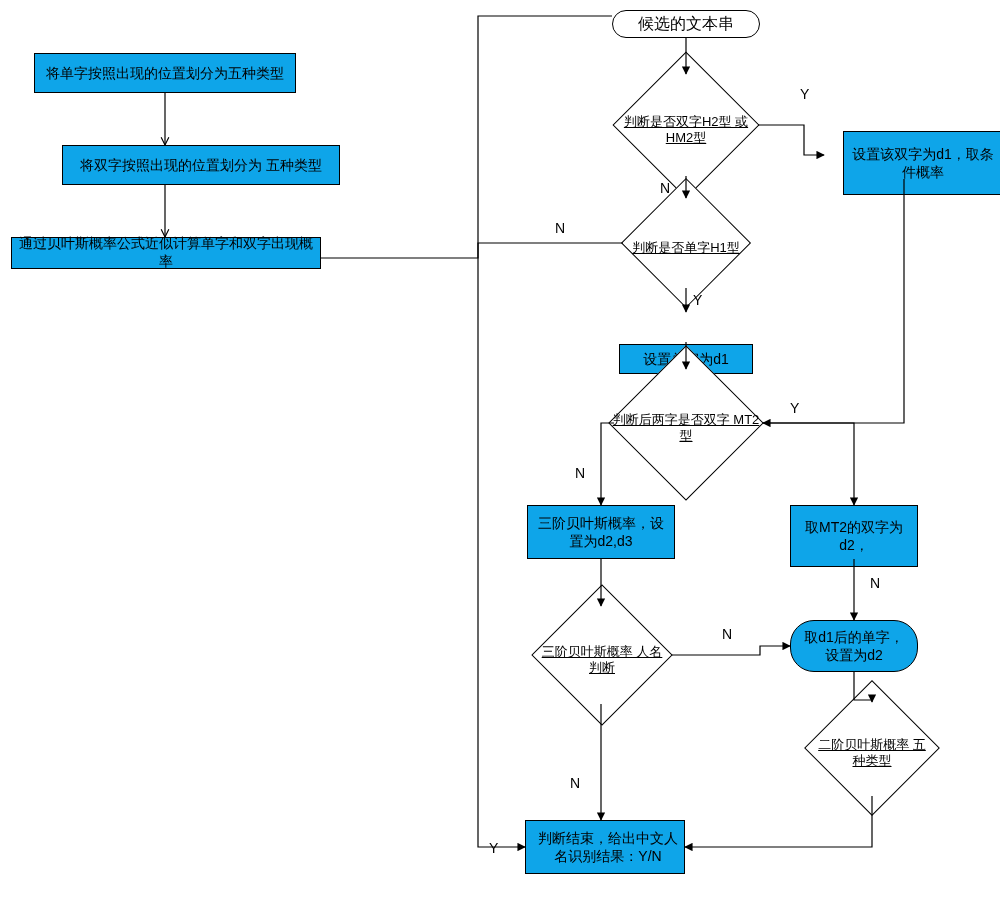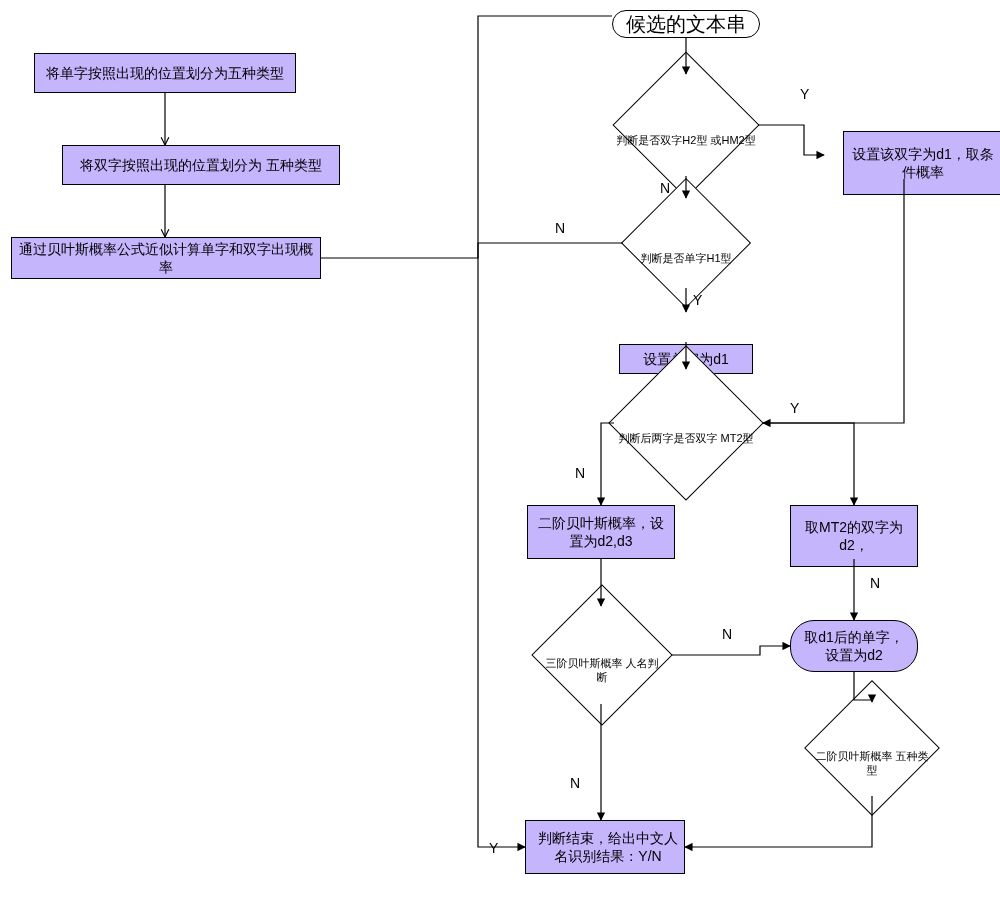--- a/index.html
+++ b/index.html
@@ -8,21 +8,21 @@
     height: 902px;
     background: #fff;
     font-family: "SimSun", "Microsoft YaHei", sans-serif;
     font-size: 14px;
     color: #000;
     position: relative;
   }
   .box {
     position: absolute;
     border: 1px solid #000;
-    background: #c4b5fd;
+    background: #0ea5e9;
     display: flex;
     align-items: center;
     justify-content: center;
     text-align: center;
     padding: 4px 6px;
     line-height: 1.3;
   }
   .diamond-wrap {
     position: absolute;
   }
@@ -30,42 +30,43 @@
     width: 100%;
     height: 100%;
     border: 1px solid #000;
     background: #fff;
     transform: rotate(45deg);
     position: absolute;
     top: 0; left: 0;
   }
   .diamond-text {
     position: absolute;
-    top: 16px; left: 0;
+    top: 5px; left: 0;
     width: 100%;
     height: 100%;
     display: flex;
     align-items: center;
     justify-content: center;
     text-align: center;
     line-height: 1.25;
-    font-size: 11px;
+    font-size: 13px;
     padding: 0 6px;
+    text-decoration: underline;
   }
   .terminator {
     position: absolute;
     border: 1px solid #000;
     border-radius: 18px;
     background: #fff;
     display: flex;
     align-items: center;
     justify-content: center;
     text-align: center;
     padding: 2px 8px;
-    font-size: 20px;
+    font-size: 16px;
   }
   svg.lines {
     position: absolute;
     top: 0; left: 0;
     width: 1000px;
     height: 902px;
     pointer-events: none;
   }
   .lbl {
     position: absolute;
@@ -73,21 +74,21 @@
     background: transparent;
   }
 </style>
 </head>
 <body>
 
 <div class="box" style="left:34px; top:53px; width:262px; height:40px;">将单字按照出现的位置划分为五种类型</div>
 
 <div class="box" style="left:34px; top:145px; width:278px; height:40px;margin-left:28px;">将双字按照出现的位置划分为 五种类型</div>
 
-<div class="box" style="left:11px; top:237px; width:310px; height:42px;">通过贝叶斯概率公式近似计算单字和双字出现概率</div>
+<div class="box" style="left:11px; top:237px; width:310px; height:32px;font-family:Liberation Serif, serif;">通过贝叶斯概率公式近似计算单字和双字出现概率</div>
 
 <div class="terminator" style="left:612px; top:10px; width:148px; height:28px;">候选的文本串</div>
 
 <div class="diamond-wrap" style="left:634px; top:73px; width:104px; height:104px;">
   <div class="diamond"></div>
   <div class="diamond-text" style="left:-28px; width:160px;">判断是否双字H2型
 或HM2型</div>
 </div>
 
 <div class="box" style="left:824px; top:131px; width:160px; height:64px; white-space:pre-line;margin-left:19px;">设置该双字为d1，取条
@@ -99,21 +100,21 @@
 </div>
 
 <div class="box" style="left:619px; top:312px; width:134px; height:30px;margin-top:32px;">设置单字为d1</div>
 
 <div class="diamond-wrap" style="left:631px; top:368px; width:110px; height:110px;">
   <div class="diamond"></div>
   <div class="diamond-text" style="left:-25px; width:160px;">判断后两字是否双字
 MT2型</div>
 </div>
 
-<div class="box" style="left:527px; top:505px; width:148px; height:54px; white-space:pre-line;">二阶贝叶斯概率，设
+<div class="box" style="left:527px; top:505px; width:148px; height:54px; white-space:pre-line;">三阶贝叶斯概率，设
 置为d2,d3</div>
 
 <div class="box" style="left:790px; top:505px; width:128px; height:62px; white-space:pre-line;">取MT2的双字为
 d2，</div>
 
 <div class="diamond-wrap" style="left:552px; top:605px; width:100px; height:100px;">
   <div class="diamond"></div>
   <div class="diamond-text" style="left:-18px; width:136px;">三阶贝叶斯概率
 人名判断</div>
 </div>

